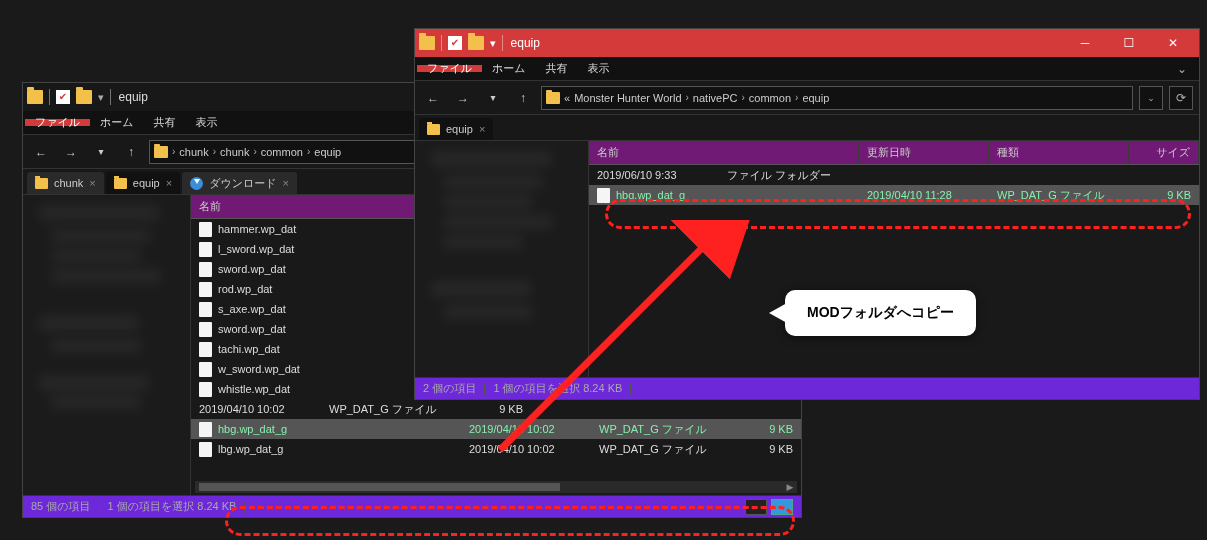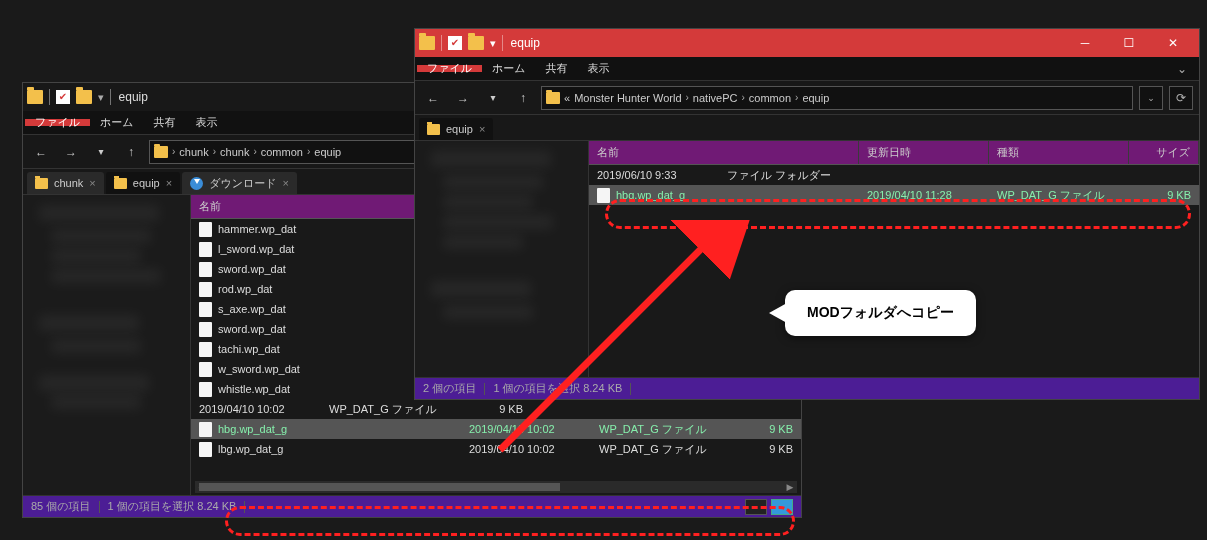--- a/index.html
+++ b/index.html
@@ -80,21 +80,21 @@
 .file-row { height:20px; display:flex; align-items:center; color:#ddd;}
 .file-row.selected { background:#555; color:#86efac;justify-content:center;}
 .file-row .cell { padding:0 8px; font-size:11px; display:flex; align-items:center; gap:6px; overflow:hidden; white-space:nowrap;}
 .file-row .cell-name { flex:0 0 270px; }
 .file-row .cell-date { flex:0 0 130px; }
 .file-row .cell-type { flex:0 0 140px; }
 .file-row .cell-size { flex:0 0 70px; justify-content:flex-end;}
 .file-ic { width:13px; height:15px; background:#f5f5f5; border-radius:1px; flex-shrink:0;}
 .folder-fic { width:14px; height:12px; background:#f3c04b; border-radius:1px; flex-shrink:0; position:relative;}
 .folder-fic::before{content:"";position:absolute;top:-2px;left:0;width:6px;height:2px;background:#f3c04b;}
-.status { height:22px; background:#4c1d95; border-top:1px solid #333; display:flex; align-items:center; padding:0 8px; font-size:11px; color:#aaa; gap:8px;}
+.status { height:22px; background:#6d28d9; border-top:1px solid #333; display:flex; align-items:center; padding:0 8px; font-size:11px; color:#aaa; gap:8px;}
 .status .sep2 { width:1px; height:12px; background:#555;}
 .status-icons { margin-left:auto; display:flex; gap:4px;}
 .status-ic { width:22px;height:16px;border:1px solid #555;background:#222;}
 .status-ic.active{border-color:#4a8;background:#3498db;}
 
 .highlight-box {
   position:absolute;
   border: 3px dashed #ff2020;
   border-radius: 16px;
   pointer-events:none;

